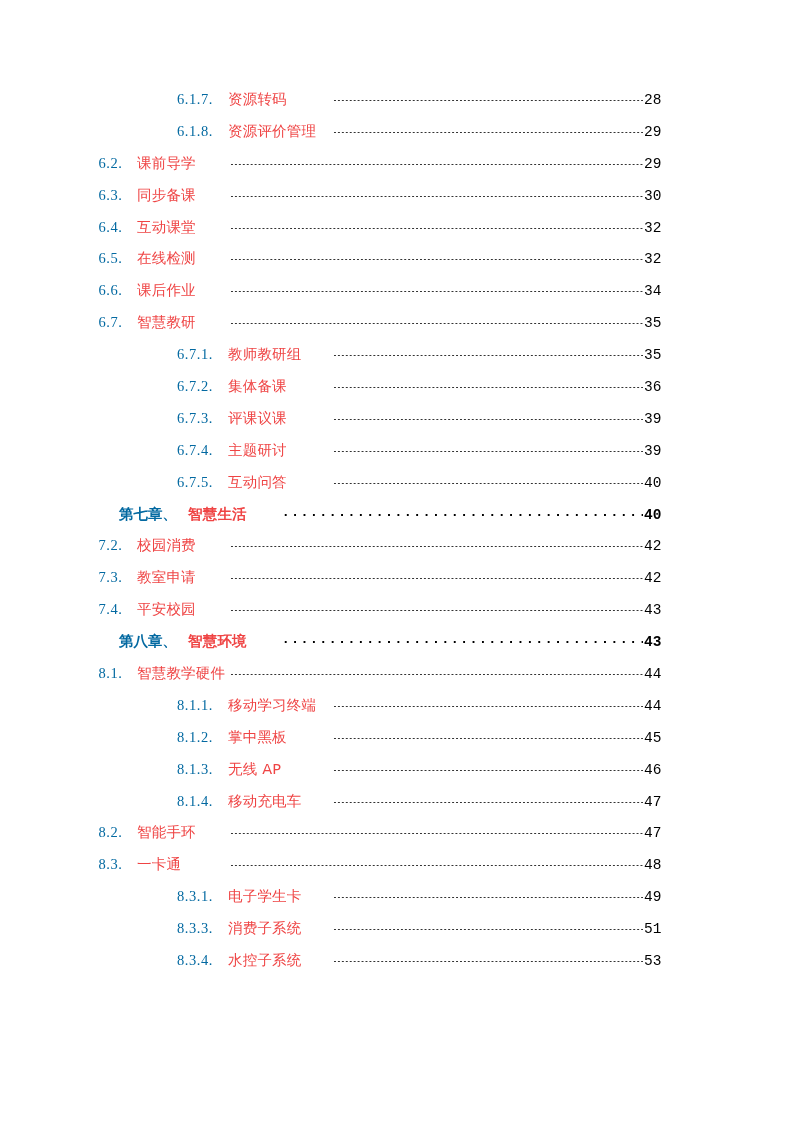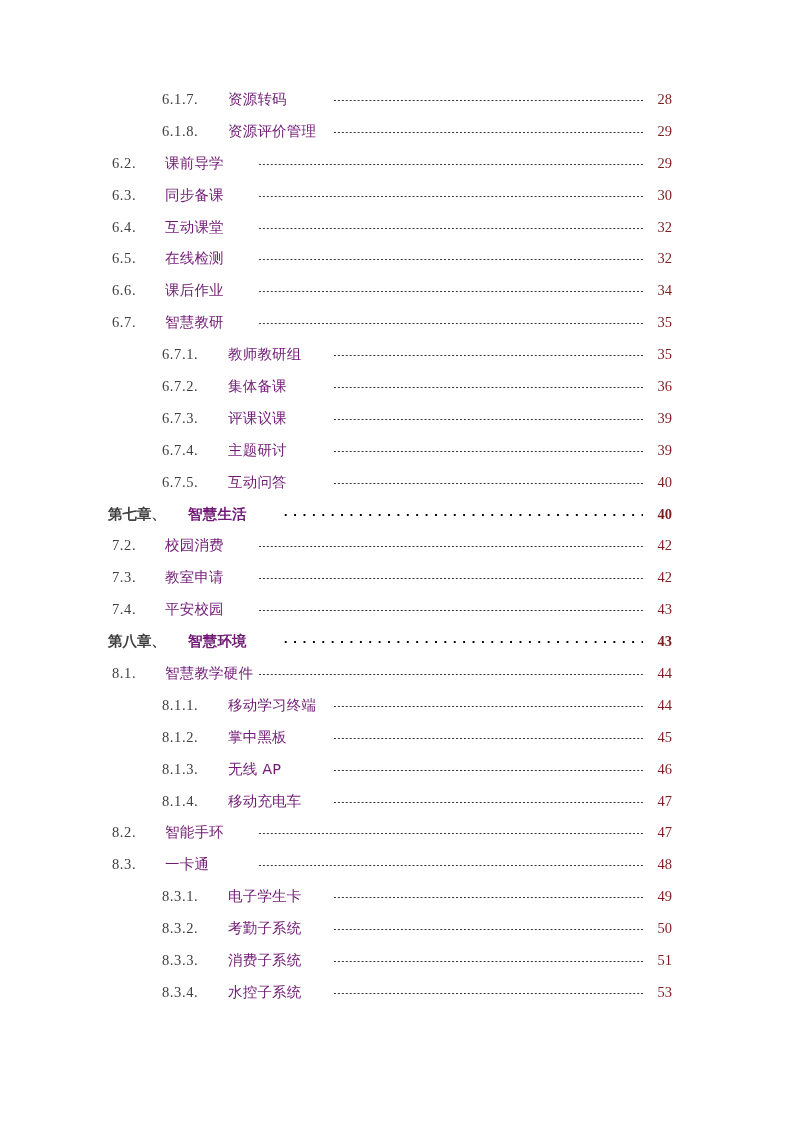--- a/index.html
+++ b/index.html
@@ -32,28 +32,28 @@
     height: 31.9px;
     width: 793px;
     box-sizing: border-box;
     white-space: nowrap;
   }
   
   .num {
     font-family: "Liberation Serif", "DejaVu Serif", serif;
     font-size: 14.5px;
     letter-spacing: 0.6px;
-    color: #404040;
+    color: #0369a1;
     flex: 0 0 auto;
-    text-align: left;
+    text-align: center;
   }
   .title {
     font-family: "DejaVu Sans", "Liberation Sans", sans-serif;
     font-size: 14.5px;
-    color: #701a75;
+    color: #ef4444;
     flex: 0 0 auto;
     letter-spacing: 0.2px;
   }
   .leader {
     flex: 1 1 auto;
     overflow: hidden;
     position: relative;
     height: 1em;
     margin: 0 1px;
   }
@@ -63,31 +63,30 @@
     left: 0;
     right: 0;
     bottom: 3px;
     height: 1px;
     background-image: radial-gradient(circle, #333 0.55px, rgba(0,0,0,0) 0.7px);
     background-size: 3.95px 1px;
     background-repeat: repeat-x;
     background-position: left bottom;
   }
   .pageno {
-    font-family: Liberation Serif, serif;
-    font-size: 14.5px;
-    color: #7f1d1d;
+    font-family: Liberation Mono, monospace;
+    font-size: 14.5px;
+    color: #000000;
     flex: 0 0 auto;
     width: 28px;
-    text-align: right;
     padding-right: 0;
   }
 
   
-  .lvl2 .num   { width: 53px; padding-left: 112px; }
+  .lvl2 .num   { width: 53px; padding-left: 84px; }
   .lvl2 .title { width: 92px; }
 
   
   .lvl3 .num   { width: 66px; padding-left: 162px; }
   .lvl3 .title { width: 104px; }
 
   
   .chap .num {
     width: 80px;
     padding-left: 108px;
@@ -267,26 +266,20 @@
         <span class="leader"></span>
         <span class="pageno">48</span>
       </div>
       <div class="toc-row lvl3">
         <span class="num">8.3.1.</span>
         <span class="title">电子学生卡</span>
         <span class="leader"></span>
         <span class="pageno">49</span>
       </div>
       <div class="toc-row lvl3">
-        <span class="num">8.3.2.</span>
-        <span class="title">考勤子系统</span>
-        <span class="leader"></span>
-        <span class="pageno">50</span>
-      </div>
-      <div class="toc-row lvl3">
         <span class="num">8.3.3.</span>
         <span class="title">消费子系统</span>
         <span class="leader"></span>
         <span class="pageno">51</span>
       </div>
       <div class="toc-row lvl3">
         <span class="num">8.3.4.</span>
         <span class="title">水控子系统</span>
         <span class="leader"></span>
         <span class="pageno">53</span>

